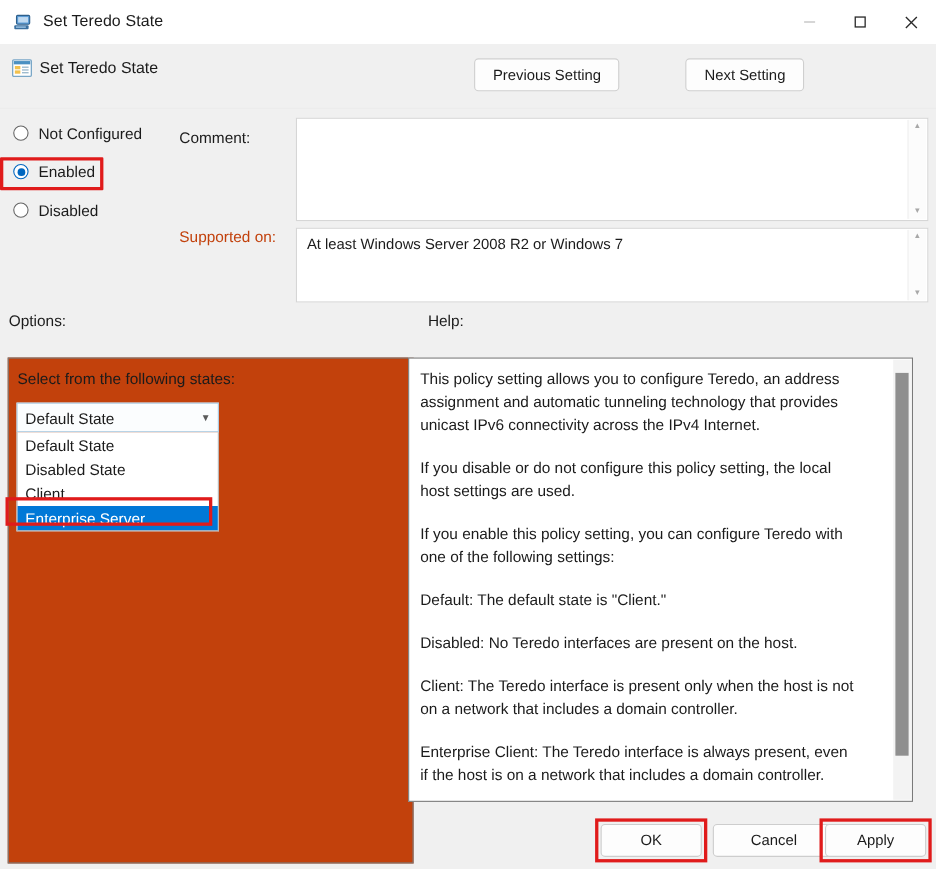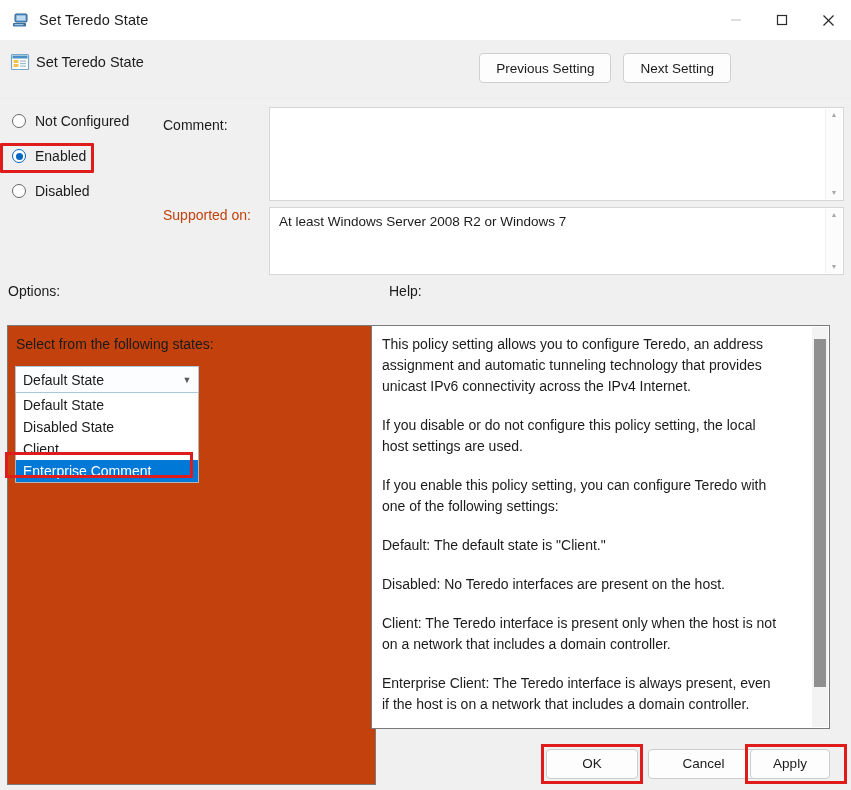--- a/index.html
+++ b/index.html
@@ -87,20 +87,21 @@
     background: #fdfdfd;
     border: 1px solid #cfcfcf;
     border-radius: 4px;
     height: 30px;
     padding: 0 16px;
     font-family: "Liberation Sans", sans-serif;
     font-size: 13.5px;
     color: #1b1b1b;
     cursor: pointer;
     white-space: nowrap;
+    margin-left: 48px;
   }
 
   
   .radio-area {
     position: absolute;
     left: 10px;
     top: 108px;
     width: 150px;
   }
   .radio-row {
@@ -354,21 +355,21 @@
     font-family: "Liberation Sans", sans-serif;
     font-size: 13.5px;
     color: #1b1b1b;
     cursor: pointer;
     text-align: center;
     line-height: 28px;
     box-sizing: border-box;
   }
   .btn-ok   { left: 546px; top: 749px; width: 92px; }
   .btn-can  { left: 648px; top: 749px; width: 111px; }
-  .btn-app  { left: 750px; top: 749px; width: 80px; }
+  .btn-app  { left: 750px; top: 749px; width: 92px; }
   .annot-ok  { left: 541px; top: 744px; width: 102px; height: 40px; }
   .annot-app { left: 745px; top: 744px; width: 102px; height: 40px; }
 </style>
 </head>
 <body>
 
 <div class="titlebar">
   <span class="titlebar-icon">
     <svg width="18" height="18" viewBox="0 0 18 18">
       <rect x="3" y="3" width="12" height="8" rx="1" fill="#5b9bd5" stroke="#2e5f8a" stroke-width="1"></rect>
@@ -456,21 +457,21 @@
 <div class="options-panel">
   <div class="opt-label">Select from the following states:</div>
   <div class="combo">
     <span class="combo-text">Default State</span>
     <span class="combo-arrow">▼</span>
   </div>
   <div class="listbox">
     <div class="listitem">Default State</div>
     <div class="listitem">Disabled State</div>
     <div class="listitem">Client</div>
-    <div class="listitem selected">Enterprise Comment</div>
+    <div class="listitem selected">Enterprise Server</div>
   </div>
 </div>
 <div class="redbox annot-enterprise"></div>
 
 <div class="help-panel">
   <div class="help-text">
     <p>This policy setting allows you to configure Teredo, an address assignment and automatic tunneling technology that provides unicast IPv6 connectivity across the IPv4 Internet.</p>
     <p>If you disable or do not configure this policy setting, the local host settings are used.</p>
     <p>If you enable this policy setting, you can configure Teredo with one of the following settings:</p>
     <p>Default: The default state is "Client."</p>

